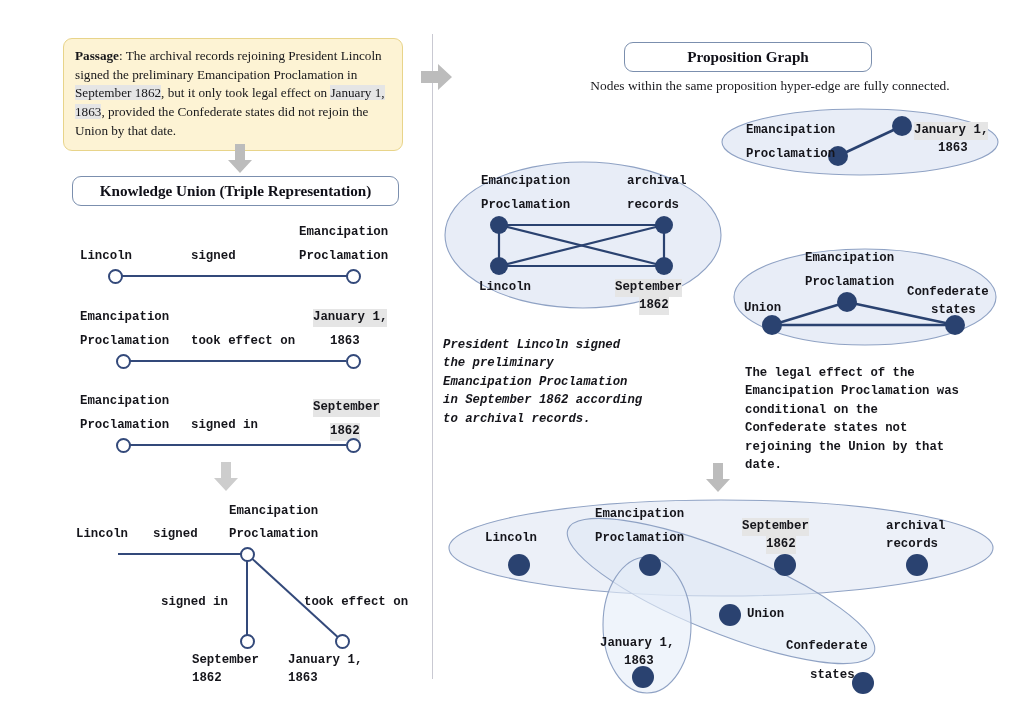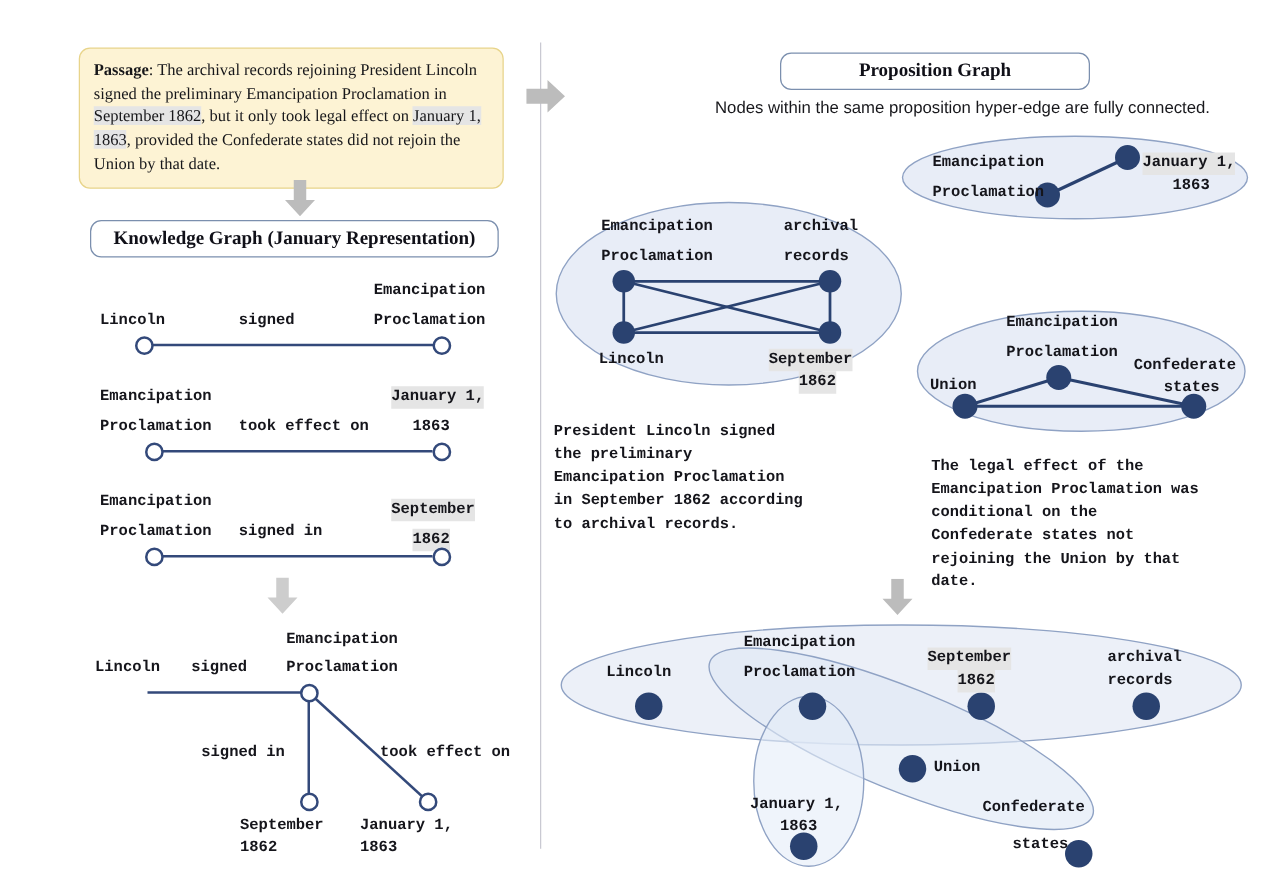--- a/index.html
+++ b/index.html
@@ -43,21 +43,21 @@
     font-weight:bold;
     color:#101018;
     display:flex;align-items:center;justify-content:center;
   }
   #kg-title{left:72px;top:176px;width:327px;height:30px;font-size:15.2px;}
   #pg-title{left:624px;top:42px;width:248px;height:30px;font-size:15.2px;}
 
   #pg-subtitle{
     left:560px;top:78px;width:420px;
     text-align:center;
-    font-family:Liberation Sans, sans-serif;
+    font-family:Liberation Serif, serif;
     font-size:13.4px;color:#18181c;
   }
 
   
   .arrow-down{width:26px;height:30px;}
   .arrow-right{width:30px;height:26px;}
   .arrow-down svg,.arrow-right svg{display:block;}
 
   
   #divider{
@@ -116,21 +116,21 @@
   </div>
 
   <div class="abs arrow-down" style="left:227px;top:144px;">
     <svg width="26" height="30" viewBox="0 0 26 30">
       <polygon points="8,0 18,0 18,16 25,16 13,29 1,16 8,16" fill="#bcbcbc"></polygon>
     </svg>
   </div>
 
   <div class="abs" id="divider"></div>
 
-  <div class="abs pill" id="kg-title">Knowledge Graph (January Representation)</div>
+  <div class="abs pill" id="kg-title">Knowledge Union (Triple Representation)</div>
 
   <div class="triple" style="left:0;top:0;">
     <div class="lbl mono" style="left:299px;top:224px;">Emancipation</div>
     <div class="lbl mono" style="left:80px;top:248px;">Lincoln</div>
     <div class="lbl mono" style="left:191px;top:248px;">signed</div>
     <div class="lbl mono" style="left:299px;top:248px;">Proclamation</div>
     <div class="edge" style="left:116px;top:275px;width:238px;"></div>
     <div class="ring" style="left:108px;top:269px;"></div>
     <div class="ring" style="left:346px;top:269px;"></div>
   </div>
@@ -214,21 +214,21 @@
     </svg>
     <div class="abs mono" style="left:38px;top:15px;">Emancipation</div>
     <div class="abs mono" style="left:38px;top:39px;">Proclamation</div>
     <div class="abs mono" style="left:184px;top:15px;">archival</div>
     <div class="abs mono" style="left:184px;top:39px;">records</div>
     <div class="abs mono" style="left:36px;top:121px;">Lincoln</div>
     <div class="abs mono hl" style="left:172px;top:121px;">September</div>
     <div class="abs mono hl" style="left:196px;top:139px;">1862</div>
   </div>
 
-  <div class="caption" style="left:443px;top:336px;width:290px;">President Lincoln signed
+  <div class="caption" style="left:443px;top:336px;width:290px;font-style:italic;">President Lincoln signed
 the preliminary
 Emancipation Proclamation
 in September 1862 according
 to archival records.</div>
 
   <div class="abs" style="left:718px;top:106px;width:296px;height:70px;">
     <svg class="glayer" width="296" height="70">
       <ellipse cx="142" cy="36" rx="138" ry="33" fill="#e8edf7" stroke="#8fa2c4" stroke-width="1.1"></ellipse>
       <line x1="120" y1="50" x2="184" y2="20" stroke="#2a4270" stroke-width="2.6"></line>
       <circle cx="184" cy="20" r="10" fill="#2a4270"></circle>

